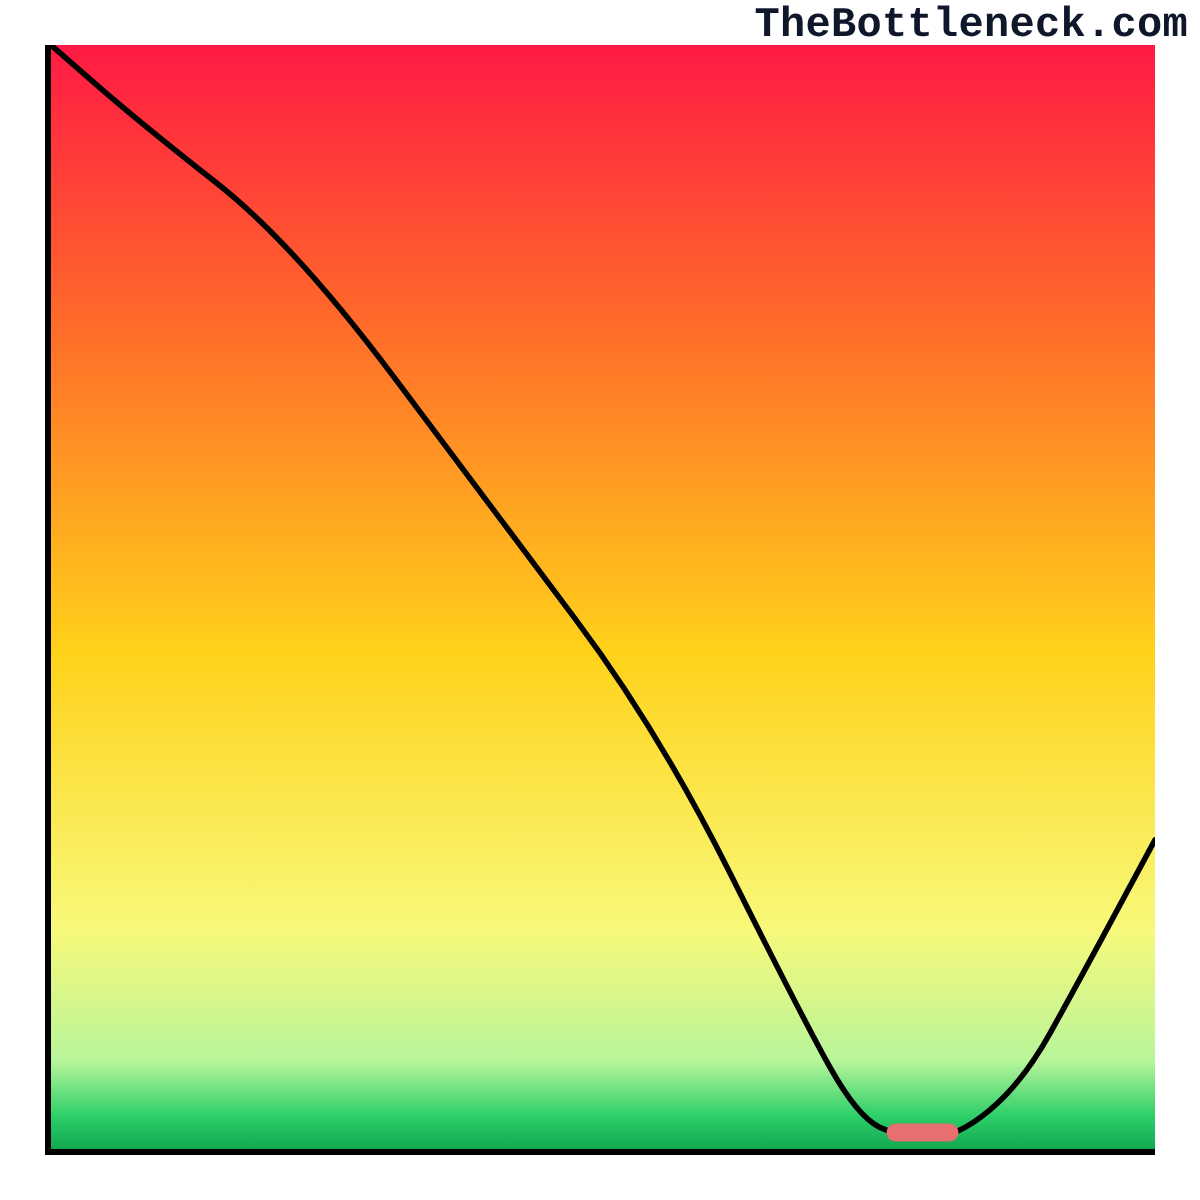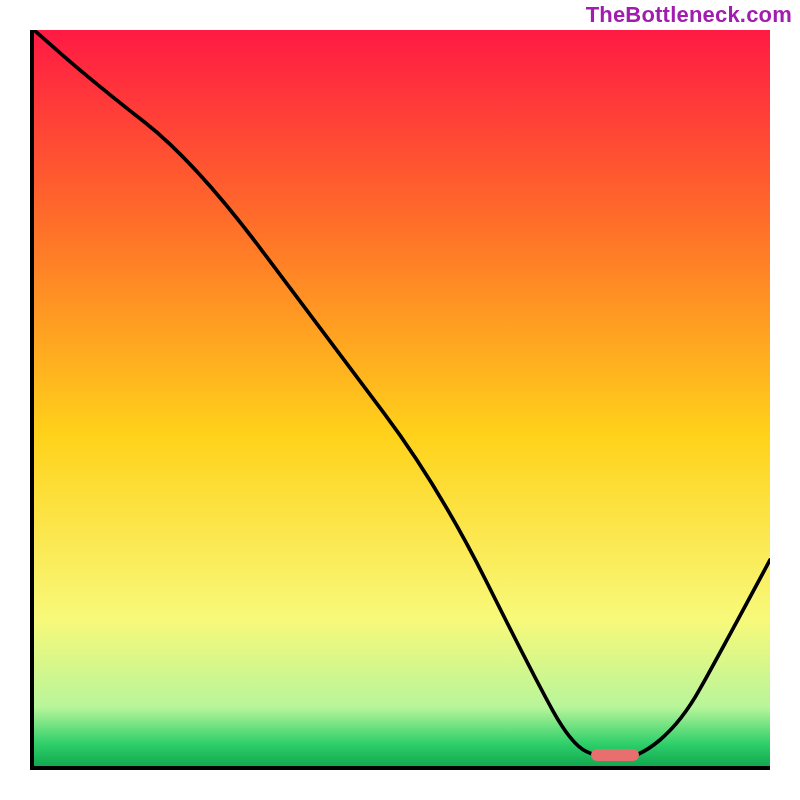--- a/index.html
+++ b/index.html
@@ -13,25 +13,26 @@
   }
   #stage {
     position: relative;
     width: 800px;
     height: 800px;
   }
   #watermark {
     position: absolute;
     top: 2px;
     right: 8px;
-    font-size: 22px;
+    font-size: 28px;
     font-weight: 600;
-    color: #a21caf;
+    color: #0f172a;
     letter-spacing: 0.2px;
     z-index: 10;
+    font-family: Liberation Mono, monospace;
   }
   #plot-area {
     position: absolute;
     left: 30px;
     top: 30px;
     width: 740px;
     height: 740px;
     border-left: 4px solid #000;
     border-bottom: 4px solid #000;
     box-sizing: border-box;

